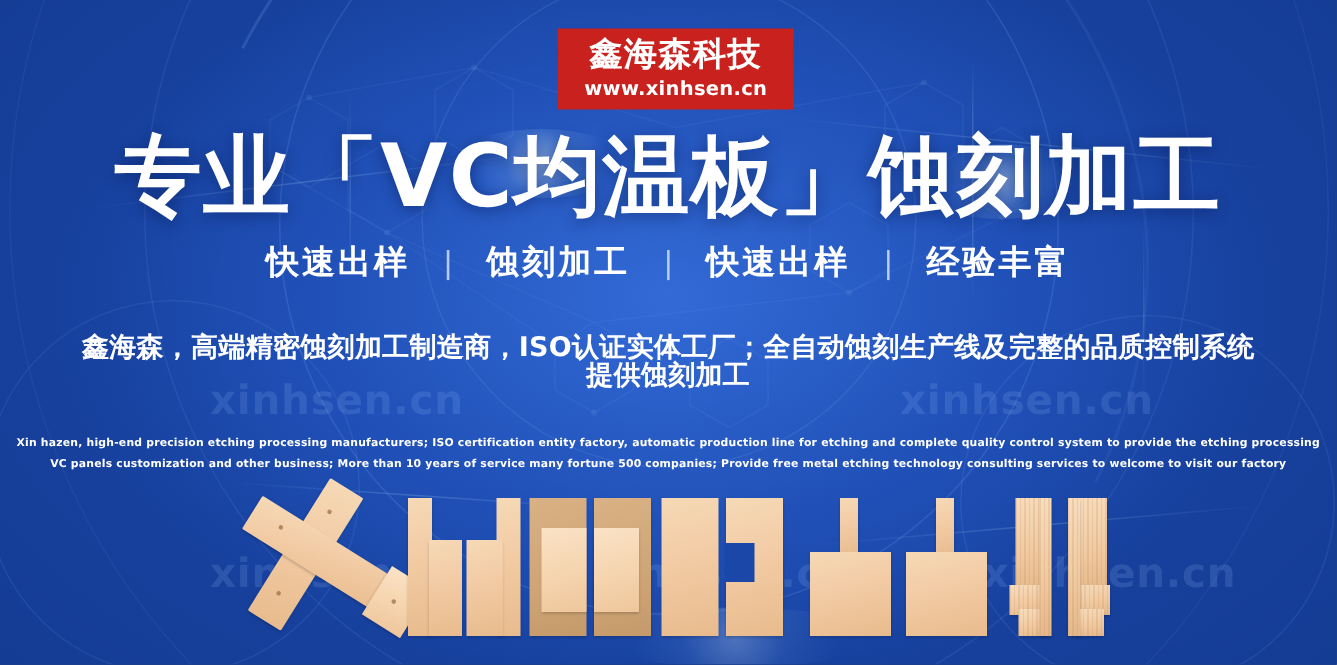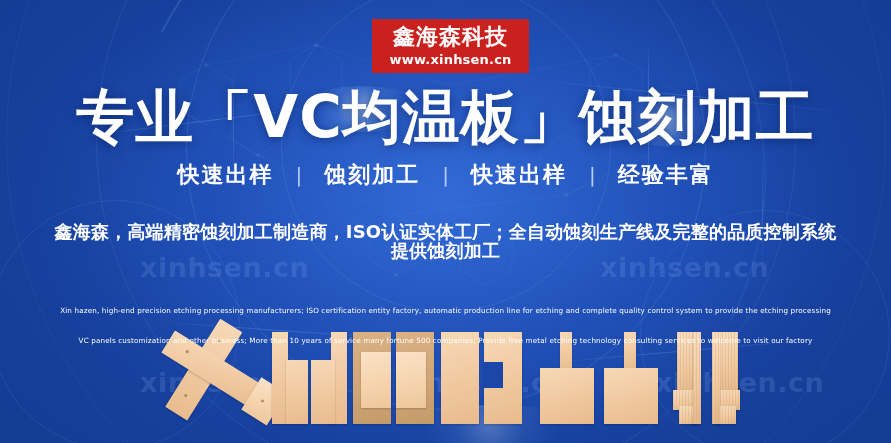--- a/index.html
+++ b/index.html
@@ -195,25 +195,24 @@
   .desc-en {
     position: absolute;
     left: 0; right: 0;
     top: 288px;
     text-align: center;
     z-index: 4;
   }
   .desc-en-line {
     color: #ffffff;
     font-size: 7.2px;
-    font-weight: normal;
+    font-weight: bold;
     line-height: 14px;
     letter-spacing: .15px;
     font-family: "DejaVu Sans", "Liberation Sans", sans-serif;
-    margin-top: 16px;
   }
 
   
   .products {
     position: absolute;
     left: 0; right: 0;
     bottom: 0;
     height: 115px;
     z-index: 3;
   }

